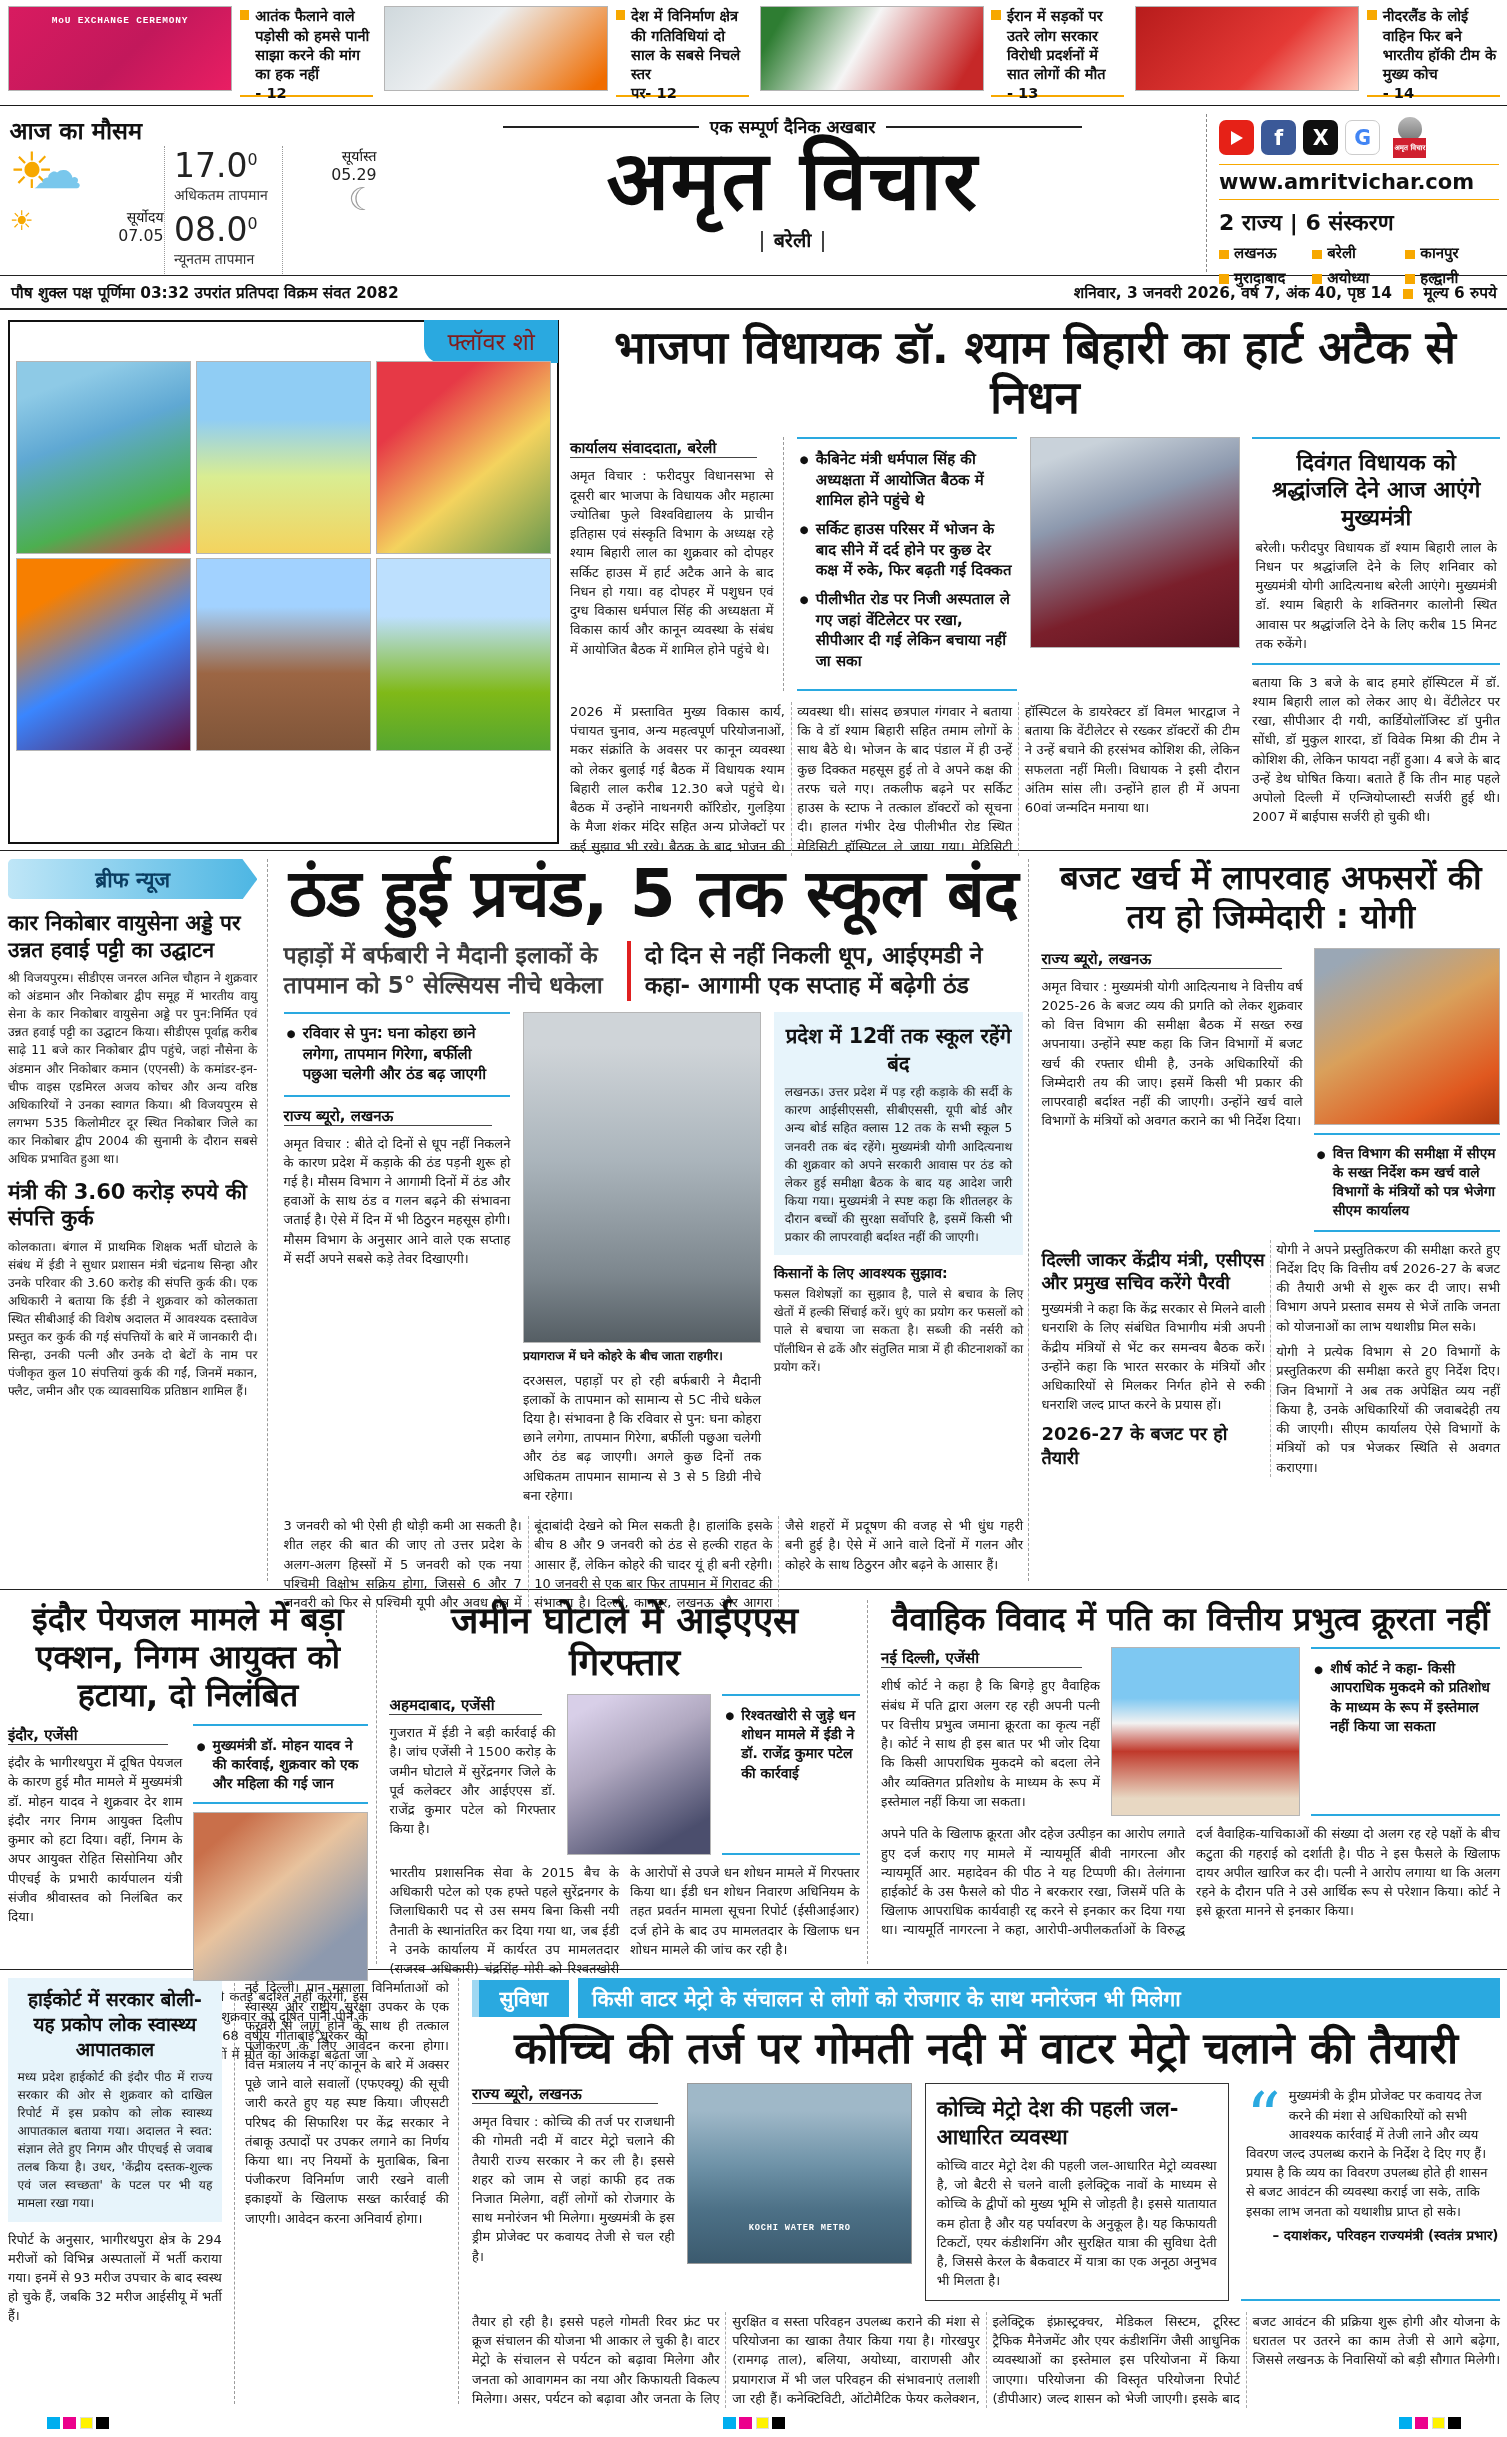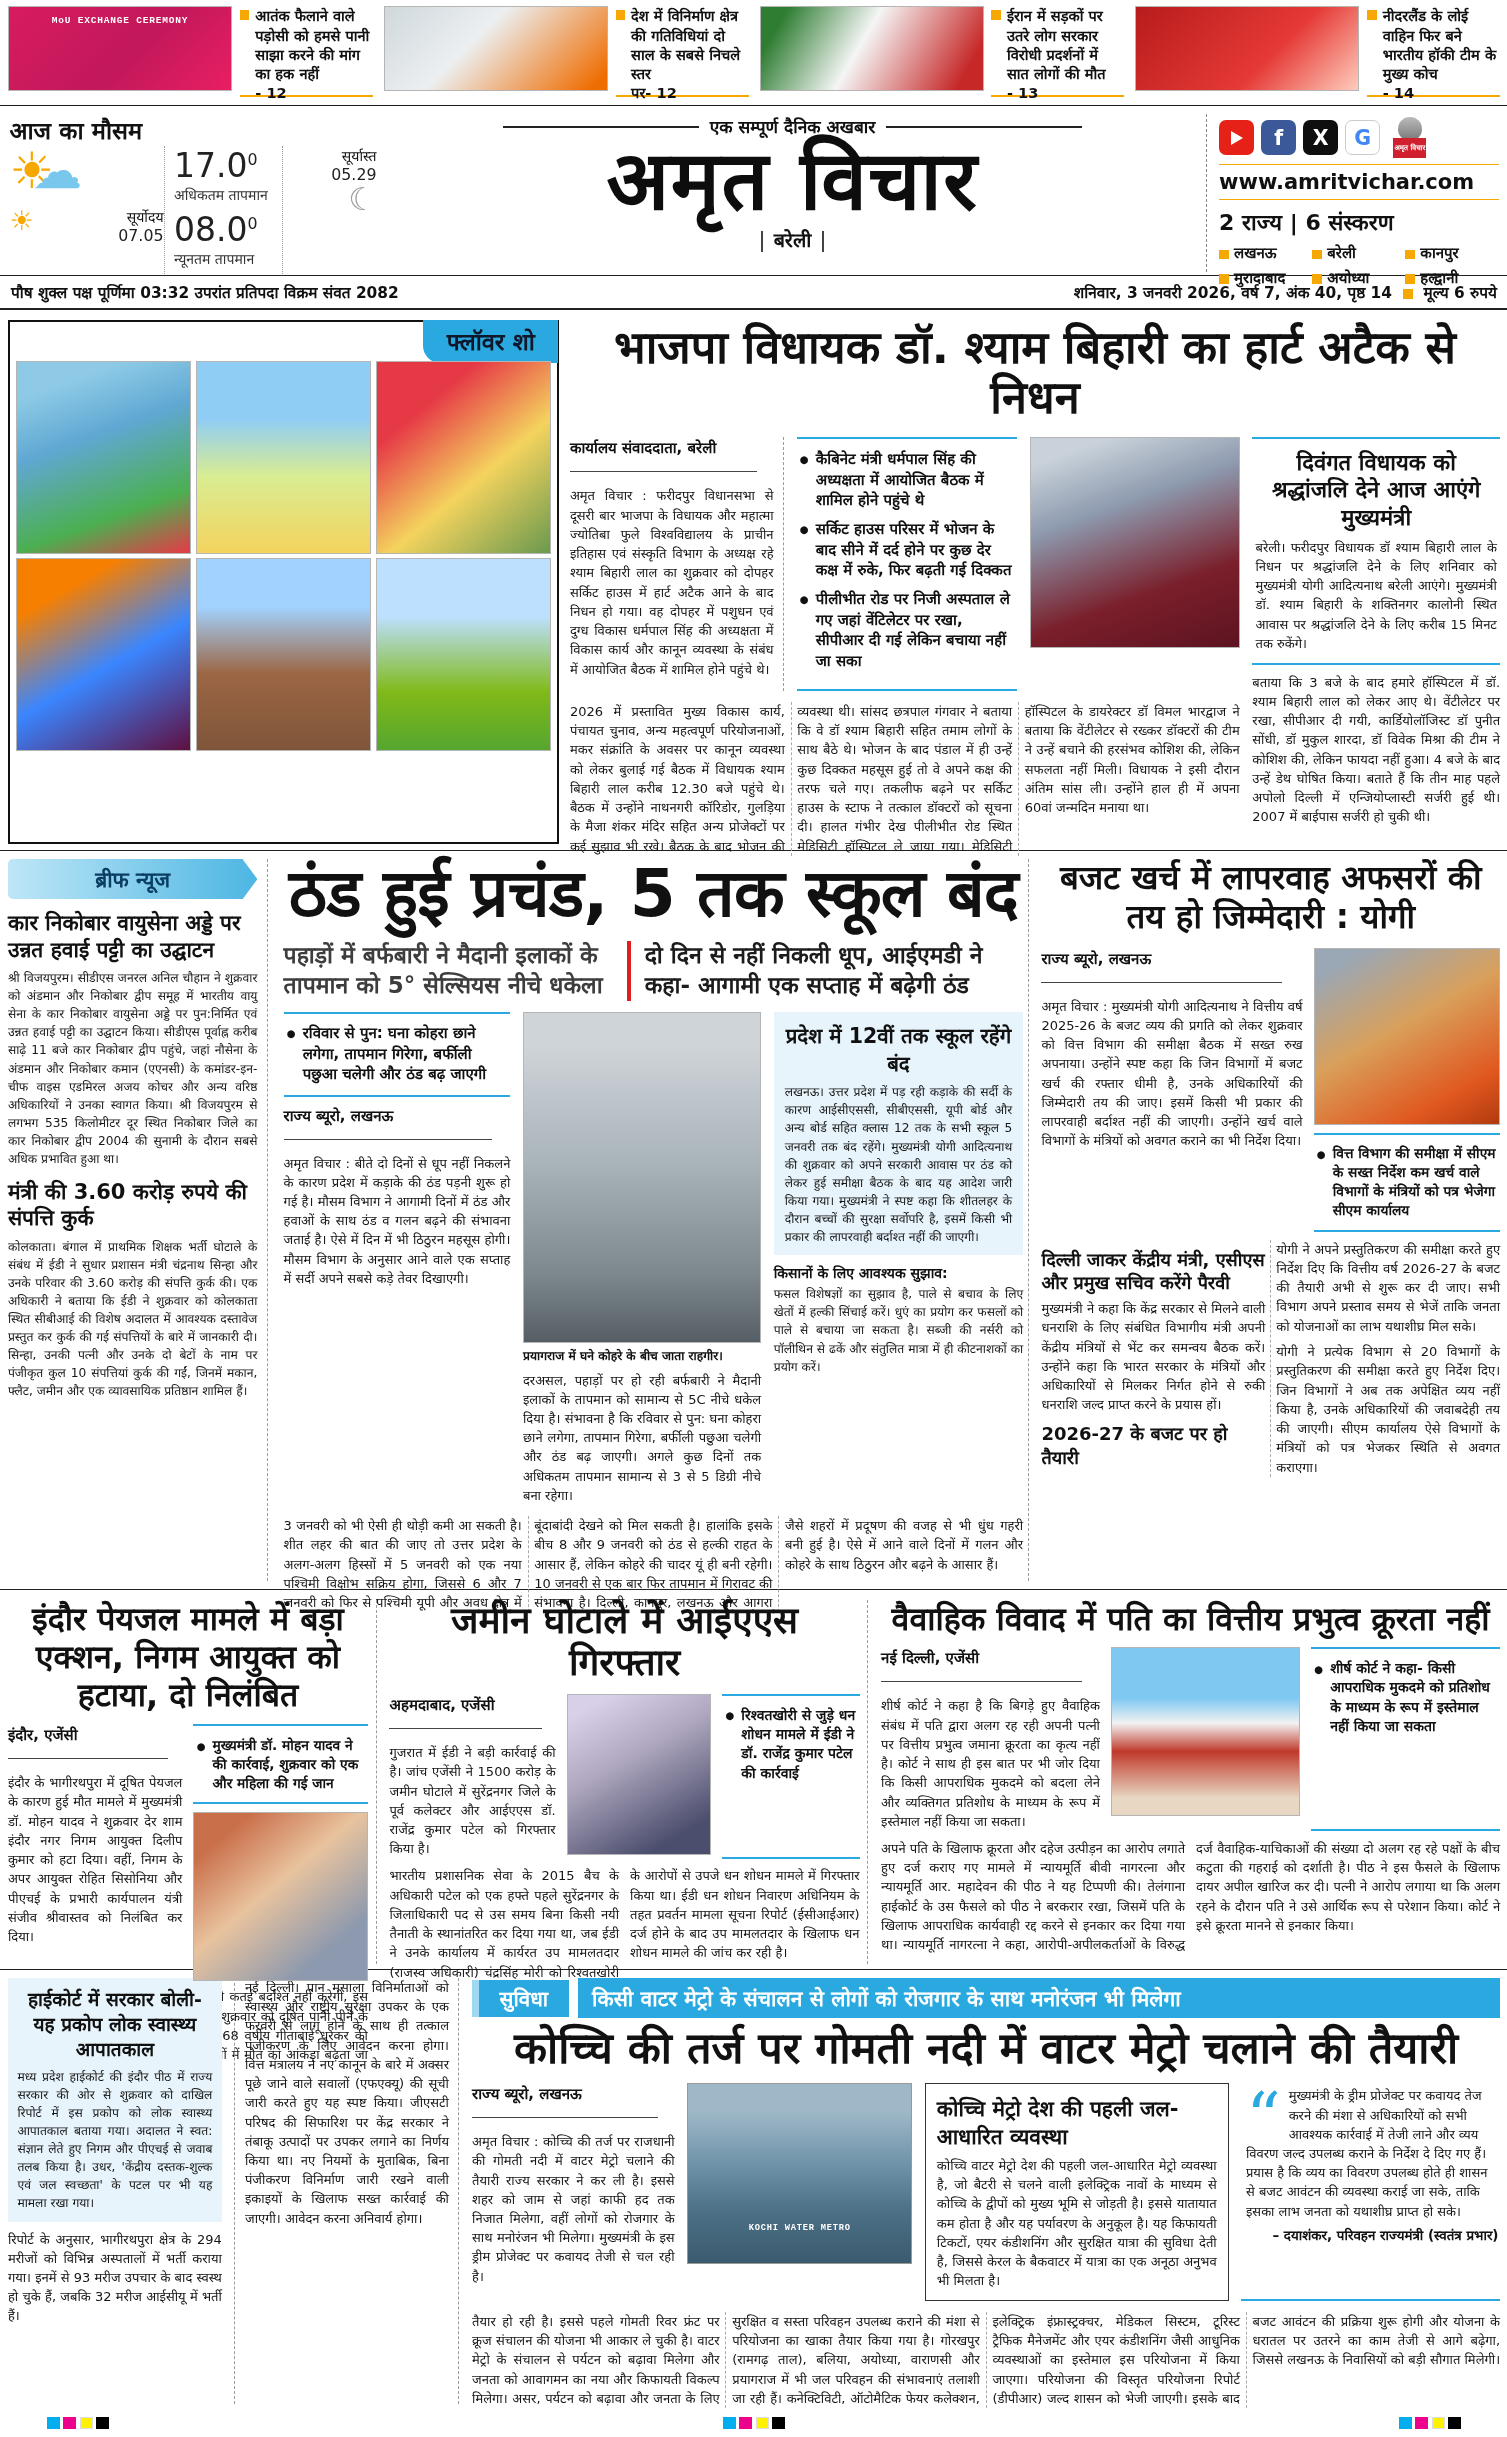--- a/index.html
+++ b/index.html
@@ -1,21 +1,21 @@
 <!DOCTYPE html>
 <html style="font-size:12.6px"><head>
 <meta charset="utf-8">
 <style>
   * { box-sizing: border-box; margin: 0; padding: 0; }
   body { background:#e8e8e8; font-family:"DejaVu Sans", sans-serif; }
   .page { width:1508px; height:2438px; background:#fff; margin:0 auto; position:relative; overflow:hidden; color:#111; }
 
   
   .body-txt { font-size:13px; line-height:1.48; text-align:justify; color:#151515; }
-  .byline { font-weight:bold; font-size:15px; border-bottom:1.2px solid #444; padding-bottom:14px; margin-bottom:14px; width:92%; }
+  .byline { font-weight:bold; font-size:15px; border-bottom:1.2px solid #444; padding-bottom:0; margin-bottom:8px; width:92%; }
   .dash-r { border-right:1.2px dashed #9a9a9a; }
   .ph { border:0.8px solid #b5b5b5; position:relative; overflow:hidden; }
   .ph .ph-label { position:absolute; left:0; right:0; text-align:center; color:#fff; font-weight:bold;font-family:Liberation Mono, monospace; }
   .bullet-row { display:flex; gap:7px; font-weight:bold; font-size:15px; line-height:1.38; margin-bottom:7.9px; }
   .dot-icon { font-size:10.2px; margin-top:3.9px; color:#111; }
   .cyanbox { border-top:2.4px solid #2aa9e0; border-bottom:2.4px solid #2aa9e0; padding:9.5px 3.2px; }
 
   
   .top-strip { display:flex; gap:11px; padding:6.3px 7.9px 7.9px; height:106px; border-bottom:1.6px solid #1a1a1a; }
   .brief { display:flex; gap:7.9px; flex:1; }
@@ -61,21 +61,21 @@
   .cities { display:grid; grid-template-columns:1fr 1fr 1fr; row-gap:4.7px; font-weight:bold; font-size:15px; }
   .city { display:flex; gap:5.5px; align-items:center; }
 
   
   .dateline { display:flex; justify-content:space-between; align-items:center; border-top:1.2px solid #222; border-bottom:2px solid #222; padding:6.3px 11px; font-weight:bold; font-size:15.4px; height:35px; }
   .date-right { display:flex; gap:11px; align-items:center; }
 
   
   .sec-top { display:flex; height:540px; padding:9.5px 7.9px 6.3px; gap:11px; }
   .flower { width:551px; flex:none; border:2px solid #111; position:relative; padding:39px 6.3px 6.3px; }
-  .flower-tab { position:absolute; top:-1.6px; right:-1.6px; background:#2aa9e0; color:#0f172a; font-weight:bold; font-size:23.6px; padding:5.5px 23.6px; border-bottom-left-radius:17.3px; }
+  .flower-tab { position:absolute; top:-1.6px; right:-1.6px; background:#2aa9e0; color:#7f1d1d; font-weight:normal; font-size:23.6px; padding:5.5px 23.6px; border-bottom-left-radius:17.3px; }
   .collage { display:grid; grid-template-columns:1fr 1fr 1fr; grid-auto-rows:193px; gap:4.7px; }
   .f1{background:linear-gradient(160deg,#8ecae6 15%,#5fa8d3 40%,#4caf50 75%,#e63946);}
   .f2{background:linear-gradient(#90cdf4 30%,#d9ed92 60%,#f4d35e);}
   .f3{background:linear-gradient(140deg,#e63946 25%,#f4d35e 60%,#6a994e);}
   .f4{background:linear-gradient(150deg,#f77f00 20%,#3a86ff 55%,#5f0f40);}
   .f5{background:linear-gradient(#a2d2ff 25%,#9c6644 60%,#7f5539);}
   .f6{background:linear-gradient(#bde0fe 30%,#80b918 70%,#55a630);}
   .flower-cap { font-weight:bold; font-size:13.4px; line-height:1.45; margin-top:7.9px; text-align:justify; }
   .lead { flex:1; }
   .lead-h1 { font-weight:bold; font-size:45px; line-height:1.12; text-align:center; margin:3.2px 0 14px; }

